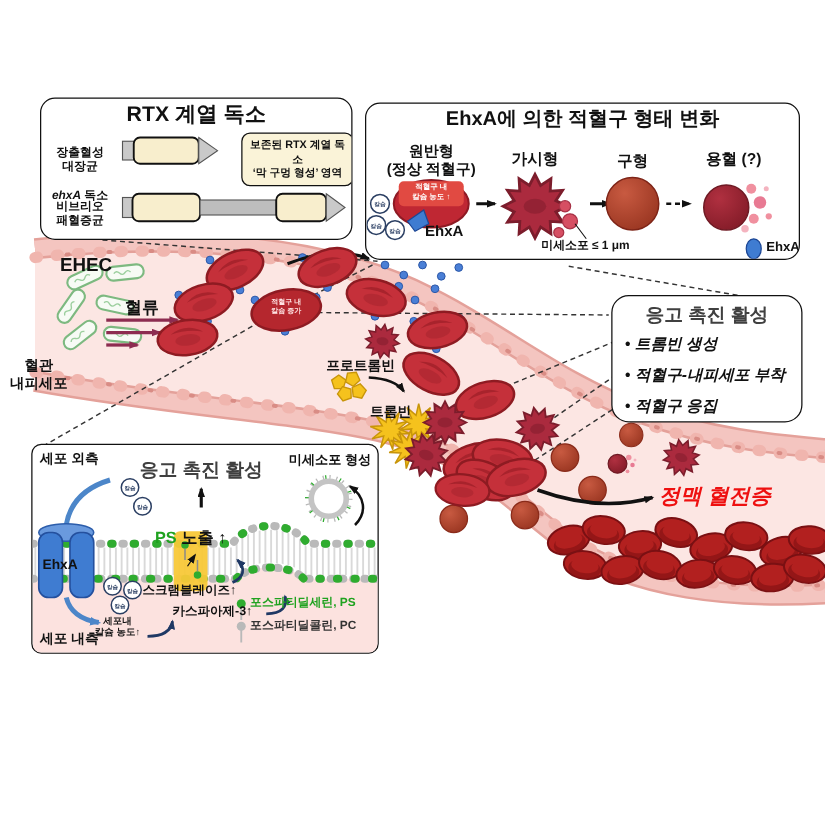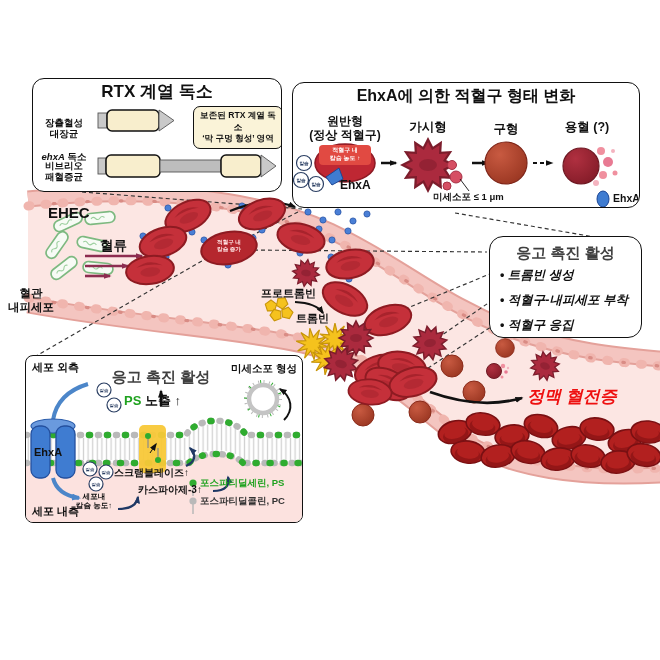--- a/index.html
+++ b/index.html
@@ -235,21 +235,21 @@
       <use href="#tc" transform="translate(618,462) rotate(-6)"></use>
       <use href="#tc" transform="translate(644,455) rotate(12)"></use>
     </g>
   </svg>
 
   <div class="lbl nowrap" style="left:48px;top:204px;font-size:15px;">EHEC</div>
   <div class="lbl nowrap" style="left:100px;top:238px;font-size:13.5px;">혈류</div>
   <div class="lbl" style="left:4px;top:287px;width:54px;font-size:11.5px;text-align:center;">혈관
 내피세포</div>
   <div class="lbl nowrap" style="left:261px;top:287px;font-size:11px;">프로트롬빈</div>
-  <div class="lbl nowrap" style="left:296px;top:312px;font-size:11px;">트롬빈</div>
+  <div class="lbl nowrap" style="left:296px;top:324px;font-size:11px;">트롬빈</div>
   <div class="cellnote" style="left:205px;top:239px;width:48px;">적혈구 내
 칼슘 증가</div>
   <div class="lbl red it nowrap" style="left:527px;top:387px;font-size:17px;">정맥 혈전증</div>
 
   <div class="box" style="left:32px;top:78px;width:250px;height:114px;padding-left:40px;">
     <div class="lbl ttl nowrap" style="left:0;top:3px;font-size:17px;">RTX 계열 독소</div>
     <div class="lbl" style="left:0px;top:27px;width:62px;font-size:9.5px;text-align:center;">
       <span>장출혈성
 대장균</span><br>
       <i>ehxA</i><span> 독소</span>
@@ -408,21 +408,21 @@
         <line x1="167" y1="130" x2="167" y2="140" stroke="#b9b9b9" stroke-width="1.5"></line>
         <circle cx="167" cy="127" r="3.6" fill="#2fac2f"></circle>
       </g>
       <g>
         <line x1="167" y1="148" x2="167" y2="158" stroke="#b9b9b9" stroke-width="1.5"></line>
         <circle cx="167" cy="145" r="3.6" fill="#b9b9b9"></circle>
       </g>
     </svg>
     <div class="lbl nowrap" style="left:6px;top:5px;font-size:11px;">세포 외측</div>
     <div class="lbl ttl blue nowrap" style="left:30px;top:12px;width:210px;font-size:15px;">응고 촉진 활성</div>
-    <div class="lbl nowrap" style="left:98px;top:37px;font-size:13px;">
+    <div class="lbl nowrap" style="left:98px;top:66px;font-size:13px;">
       <span class="green">PS</span><span> 노출 ↑</span>
     </div>
     <div class="lbl nowrap" style="right:5px;top:6px;font-size:10.5px;">미세소포 형성</div>
     <div class="lbl nowrap" style="left:8px;top:90px;font-size:11px;">EhxA</div>
     <div class="lbl nowrap" style="left:88px;top:111px;font-size:10px;font-weight:600;">스크램블레이즈↑</div>
     <div class="lbl nowrap" style="left:112px;top:128px;font-size:10px;font-weight:600;">카스파아제-3↑</div>
     <div class="lbl" style="left:44px;top:137px;width:48px;font-size:7.6px;text-align:center;">세포내
 칼슘 농도↑</div>
     <div class="lbl nowrap" style="left:6px;bottom:4px;font-size:11px;">세포 내측</div>
     <div class="lbl green nowrap" style="left:174px;top:121px;font-size:9.5px;font-weight:600;">포스파티딜세린, PS</div>

